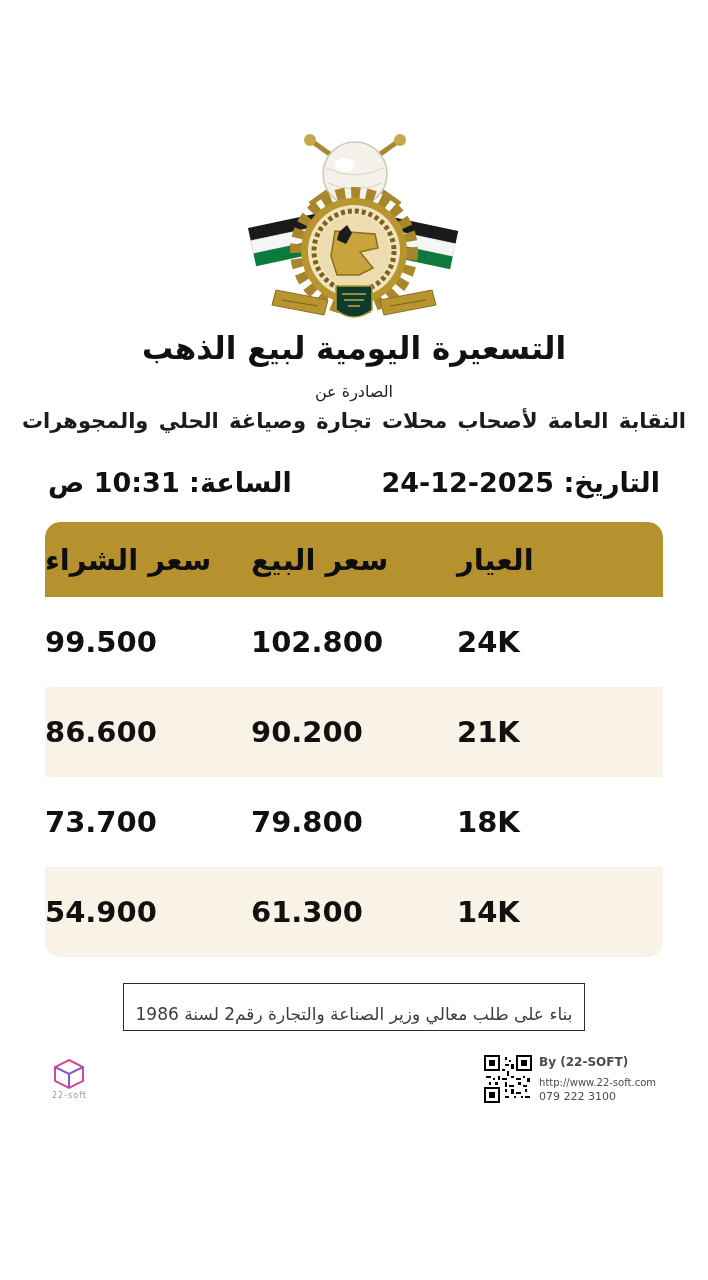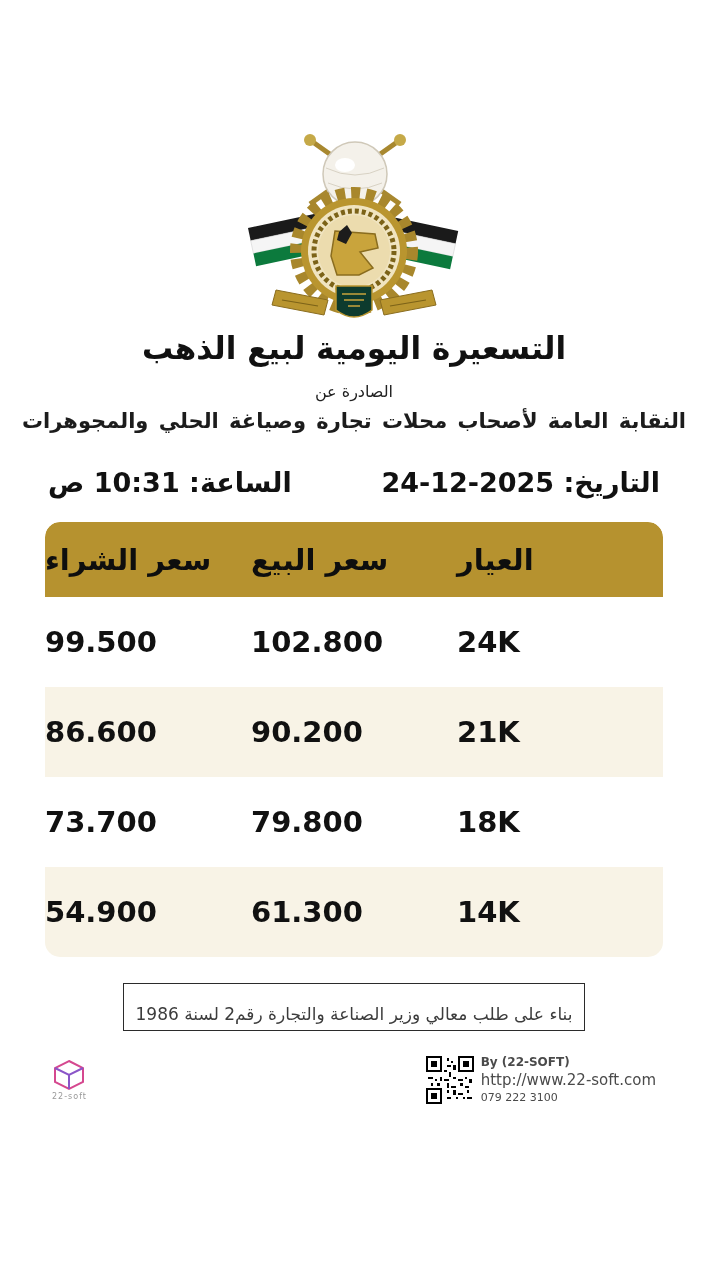--- a/index.html
+++ b/index.html
@@ -44,21 +44,21 @@
   }
   .bottom-bar {
     display: flex; justify-content: space-between; align-items: center;
     padding: 0 52px; margin-top: 24px;
   }
   .soft-logo { display: flex; flex-direction: column; align-items: center; }
   .soft-logo .caption { font-size: 8px; color: #999; margin-top: 1px; letter-spacing: 1px; }
   .qr-credit { display: flex; align-items: center; gap: 7px; }
   .credit-lines { display: flex; flex-direction: column; justify-content: center; color: #4a4a4a; }
   .credit-lines .by { font-size: 12px; font-weight: 600; }
-  .credit-lines .site { font-size: 15px; margin-top: 2px; }
+  .credit-lines .site { font-size: 10px; margin-top: 8px; }
   .credit-lines .phone { font-size: 11px; margin-top: 2px; }
 </style>
 </head>
 <body>
 
 <div class="page">
 
   <svg class="emblem" viewBox="0 0 232 196">
 
     <g>

